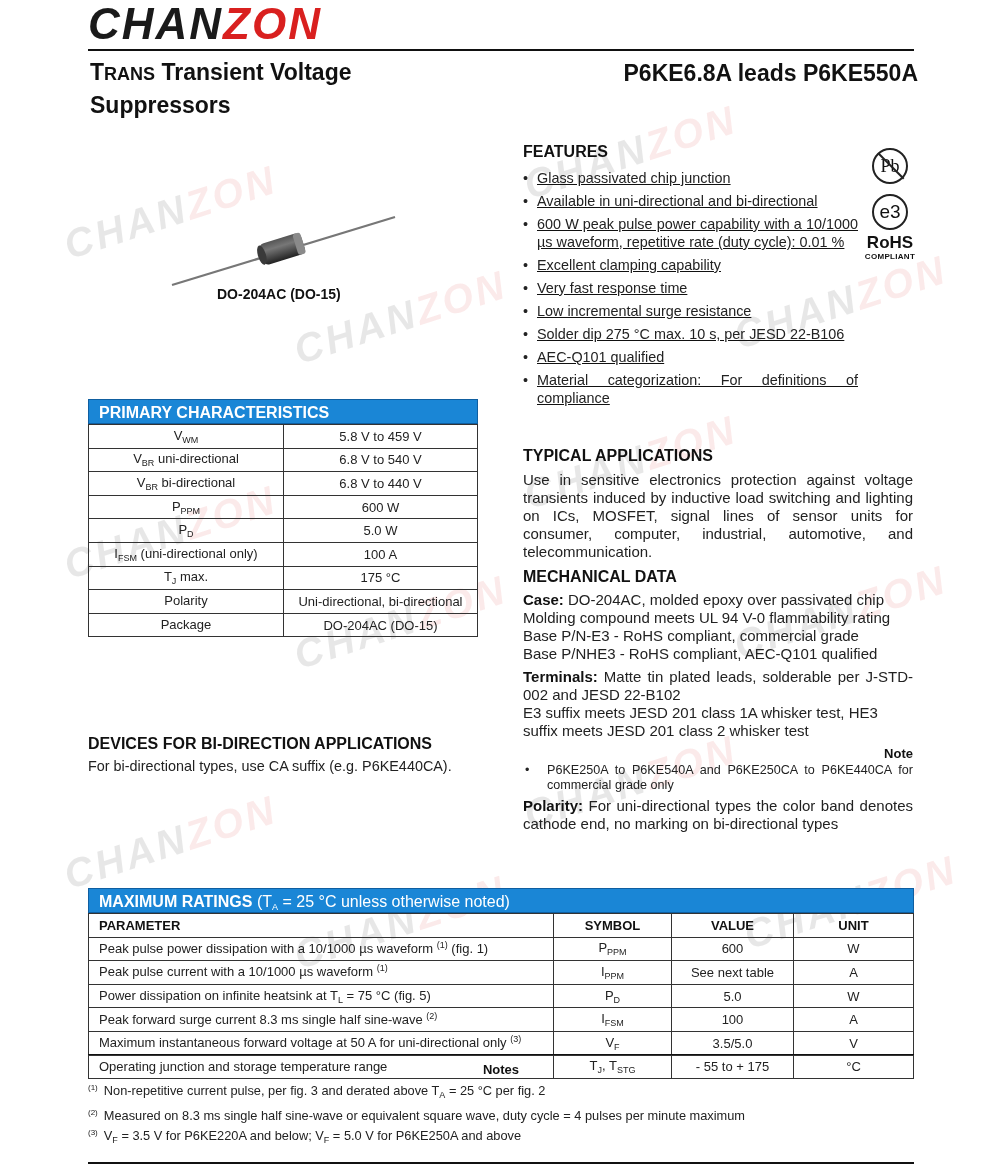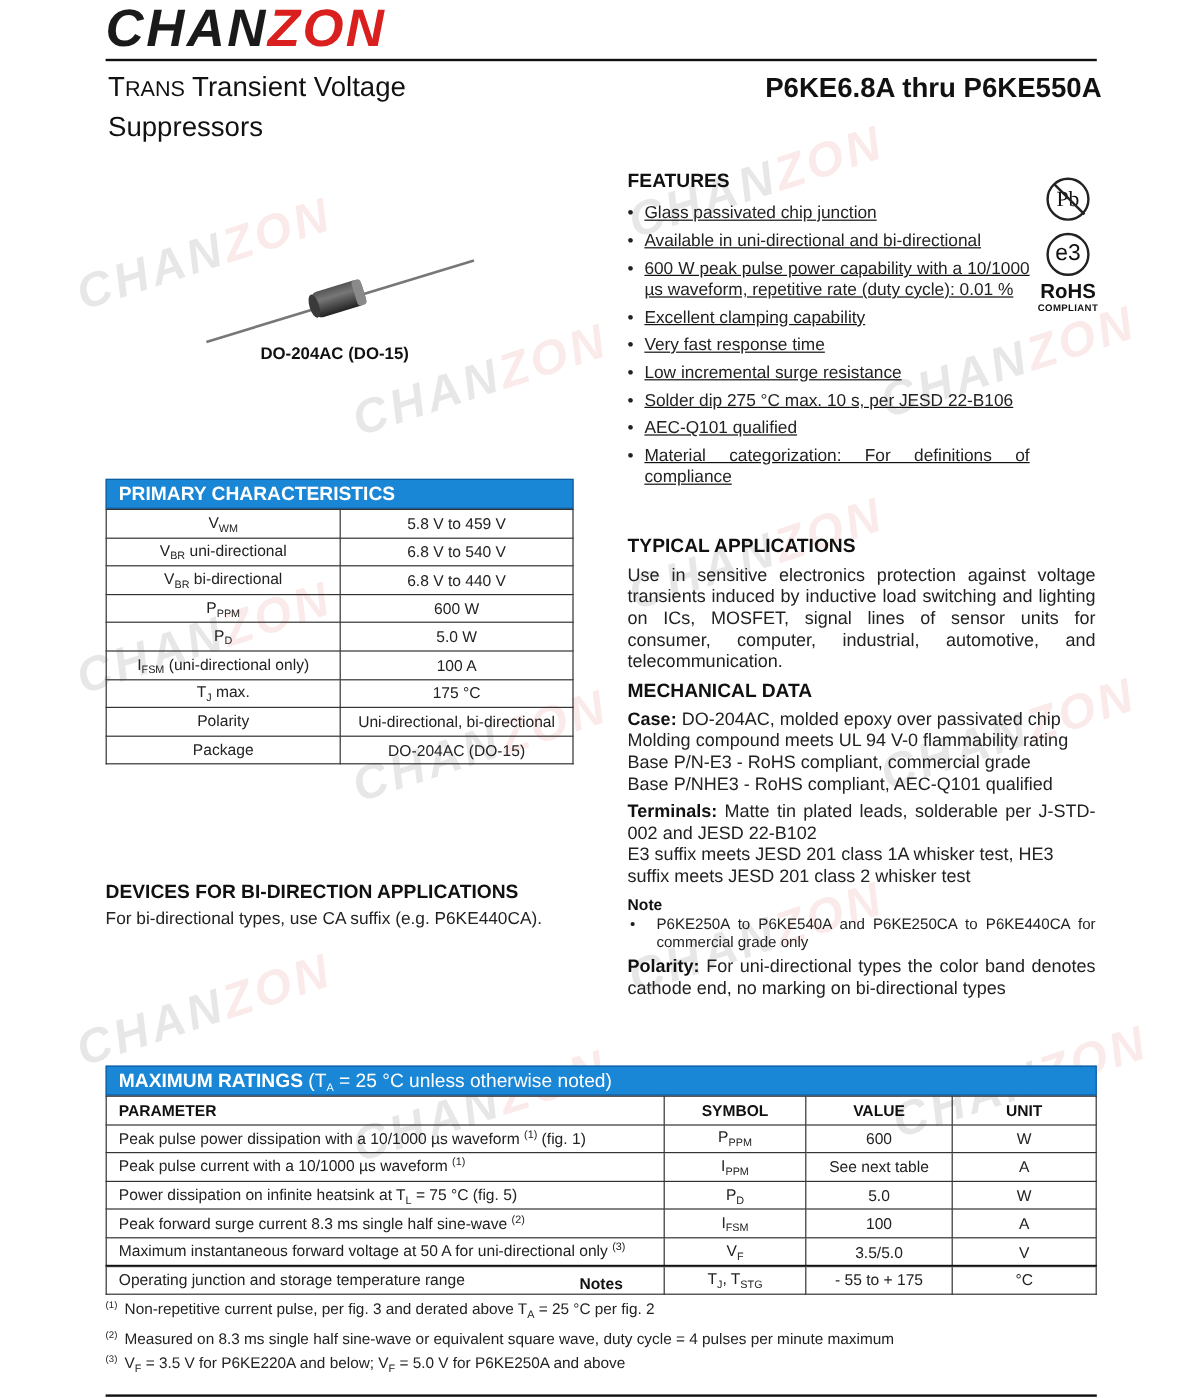--- a/index.html
+++ b/index.html
@@ -14,21 +14,21 @@
   .wm .a { color: #000; }
   .wm .b { color: #d61f1f; }
 
   
   .logo { left: 88px; top: 2px; font-size: 44px; font-weight: bold; font-style: italic; letter-spacing: 2px; line-height: 44px; }
   .logo .a { color: #1a1a1a; }
   .logo .b { color: #d9201f; }
 
   .rule { position: absolute; left: 88px; width: 826px; height: 2px; background: #111; }
 
-  .title-left { left: 90px; top: 57px; font-size: 23px; font-weight: normal; line-height: 31px; color: #111; }
+  .title-left { left: 90px; top: 57px; font-size: 23px; font-weight: bold; line-height: 31px; color: #111; }
   .title-left .sc-big { font-size: 23px; }
   .title-left .sc-small { font-size: 18px; }
   .title-right { right: 82px; top: 60px; font-size: 23px; font-weight: bold; color: #111; }
 
   
   .diode-wrap { left: 160px; top: 205px; width: 250px; height: 90px; }
   .pkg-label { left: 217px; top: 286px; font-size: 14px; font-weight: bold; }
 
   
   h3.sec { font-size: 16px; font-weight: bold; color: #111; }
@@ -53,21 +53,21 @@
   sub { font-size: 9px; vertical-align: -3px; }
   sup { font-size: 9px; vertical-align: 5px; }
 
   
   .typical { left: 523px; top: 447px; width: 390px; }
   .para { font-size: 15px; line-height: 18px; text-align: justify; color: #222; margin-top: 6px; }
 
   .mech { left: 523px; top: 568px; width: 390px; }
   .mech .para { margin-top: 5px; }
   .mech b { color: #111; }
-  .mech .note-h { font-size: 13px; font-weight: bold; margin-top: 6px; }
+  .mech .note-h { font-size: 13px; font-weight: bold; margin-top: 6px; text-align: right; }
   .mech .note-li { position: relative; padding-left: 24px; font-size: 12.6px; line-height: 15px; text-align: justify; margin-top: 2px; color: #222; }
   .mech .note-li::before { content: "•"; position: absolute; left: 2px; top: 0; }
   .mech .para.tight { margin-top: 0; text-align: left; }
 
   .bidir { left: 88px; top: 735px; width: 400px; }
   .bidir .line { font-size: 14.4px; line-height: 21px; color: #222; }
   .bidir h3 { margin-bottom: 3px; }
 
   
   .maxr { left: 88px; top: 864px; width: 826px; margin-top: 24px; }
@@ -106,21 +106,21 @@
 
 <div class="abs logo">
   <span class="a">CHAN</span><span class="b">ZON</span>
 </div>
 <div class="rule" style="top:49px;"></div>
 
 <div class="abs title-left">
   <div><span class="sc-big">T</span><span class="sc-small">RANS</span> <span>Transient Voltage</span></div>
   <div>Suppressors</div>
 </div>
-<div class="abs title-right">P6KE6.8A thru P6KE550A</div>
+<div class="abs title-right">P6KE6.8A leads P6KE550A</div>
 
 <div class="abs diode-wrap">
   <svg width="250" height="90" viewBox="0 0 250 90">
     <defs>
       <linearGradient id="body" x1="0" y1="0" x2="0" y2="1">
         <stop offset="0" stop-color="#555"></stop>
         <stop offset="0.35" stop-color="#777"></stop>
         <stop offset="1" stop-color="#222"></stop>
       </linearGradient>
     </defs>

